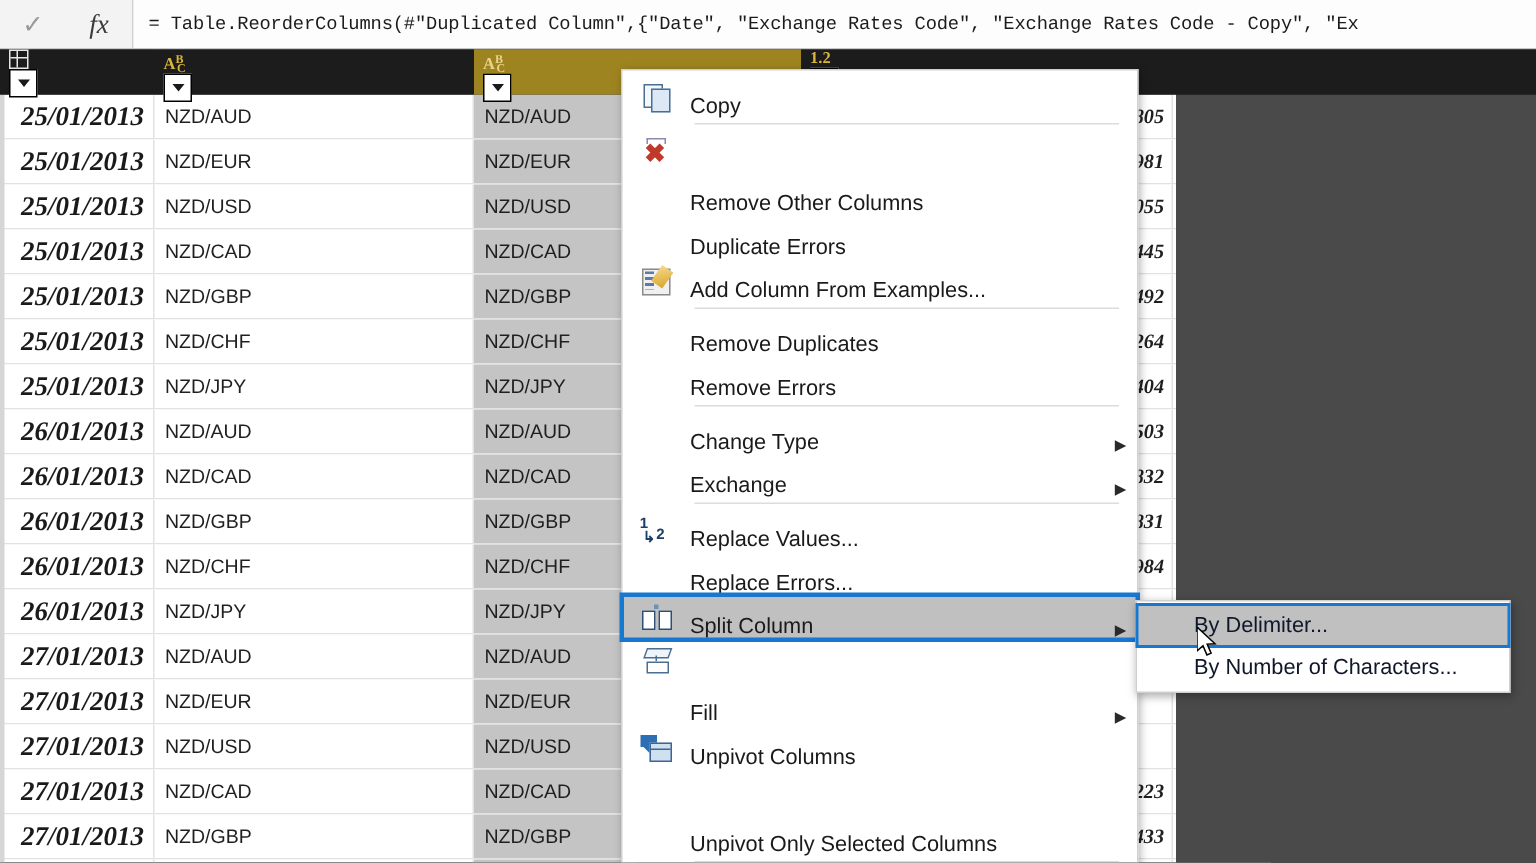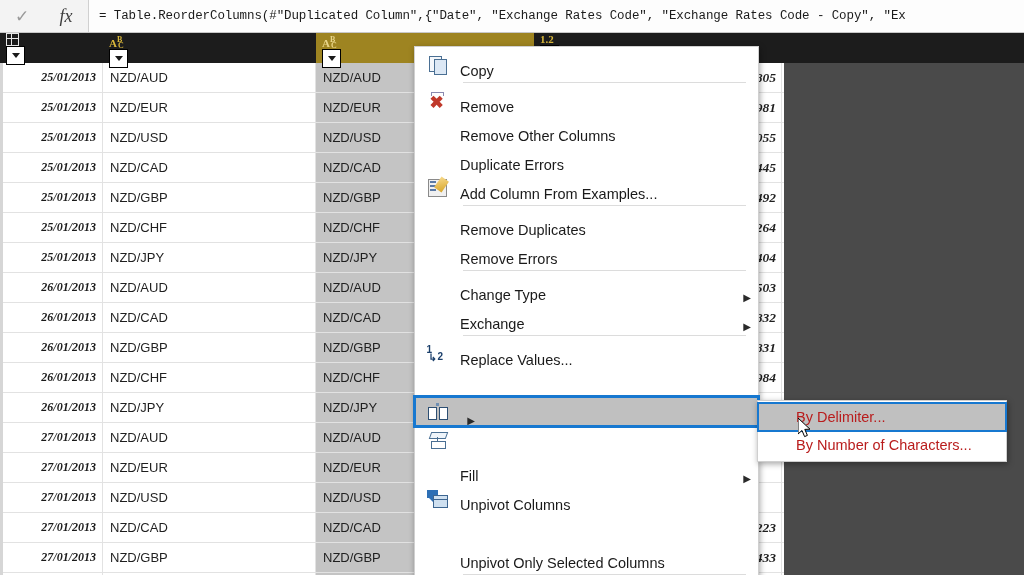--- a/index.html
+++ b/index.html
@@ -173,21 +173,21 @@
     white-space: nowrap;
     border-right: 1px solid #e2e2e2;
   }
   .cell.date {
     width: 103px;
     justify-content: flex-end;
     padding-right: 6px;
     font-style: italic;
     font-weight: bold;
     font-family: "Liberation Serif", serif;
-    font-size: 12px;
+    font-size: 18px;
     color: #1a1a1a;
     padding-left: 40px;
   }
   .cell.code {
     width: 213px;
     padding-left: 7px;
     font-weight: normal;
   }
   .cell.code2 {
     width: 108px;
@@ -341,21 +341,21 @@
     z-index: 25;
     padding: 2px 0;
     box-sizing: border-box;
   }
   .sub-item {
     height: 28px;
     display: flex;
     align-items: center;
     padding-left: 38px;
     font-size: 14.5px;
-    color: #b91c1c;
+    color: #0f172a;
     box-sizing: border-box;
   }
   .sub-item.hover {
     background: #c0c0c0;
     outline: 2px solid #1778d0;
     outline-offset: -1px;
   }
 
   .cursor {
     position: absolute;
@@ -572,21 +572,20 @@
           <span class="ci-arrow"></span>
         </div>
         <div class="ctx-sep"></div>
         <div class="ctx-item">
           <span class="ci-icon">
             <span class="ico-remove">
               <span class="tick"></span>
               <span class="xx">✖</span>
             </span>
           </span>
-          <span class="ci-label">Remove</span>
           <span class="ci-arrow"></span>
         </div>
         <div class="ctx-item">
           <span class="ci-icon">
             <span></span>
           </span>
           <span class="ci-label">Remove Other Columns</span>
           <span class="ci-arrow"></span>
         </div>
         <div class="ctx-item">
@@ -642,30 +641,32 @@
               <span class="two">2</span>
             </span>
           </span>
           <span class="ci-label">Replace Values...</span>
           <span class="ci-arrow"></span>
         </div>
         <div class="ctx-item">
           <span class="ci-icon">
             <span></span>
           </span>
+          <span class="ci-label">Replace Errors...</span>
           <span class="ci-arrow"></span>
         </div>
         <div class="ctx-item highlight">
           <span class="ci-icon">
             <span class="ico-split">
               <span class="dot"></span>
               <span class="bar b1"></span>
               <span class="bar b2"></span>
             </span>
           </span>
+          <span class="ci-label">Split Column</span>
           <span class="ci-arrow">▶</span>
         </div>
         <div class="ctx-item">
           <span class="ci-icon">
             <span class="ico-group">
               <span class="top"></span>
               <span class="stem"></span>
               <span class="bot"></span>
             </span>
           </span>

